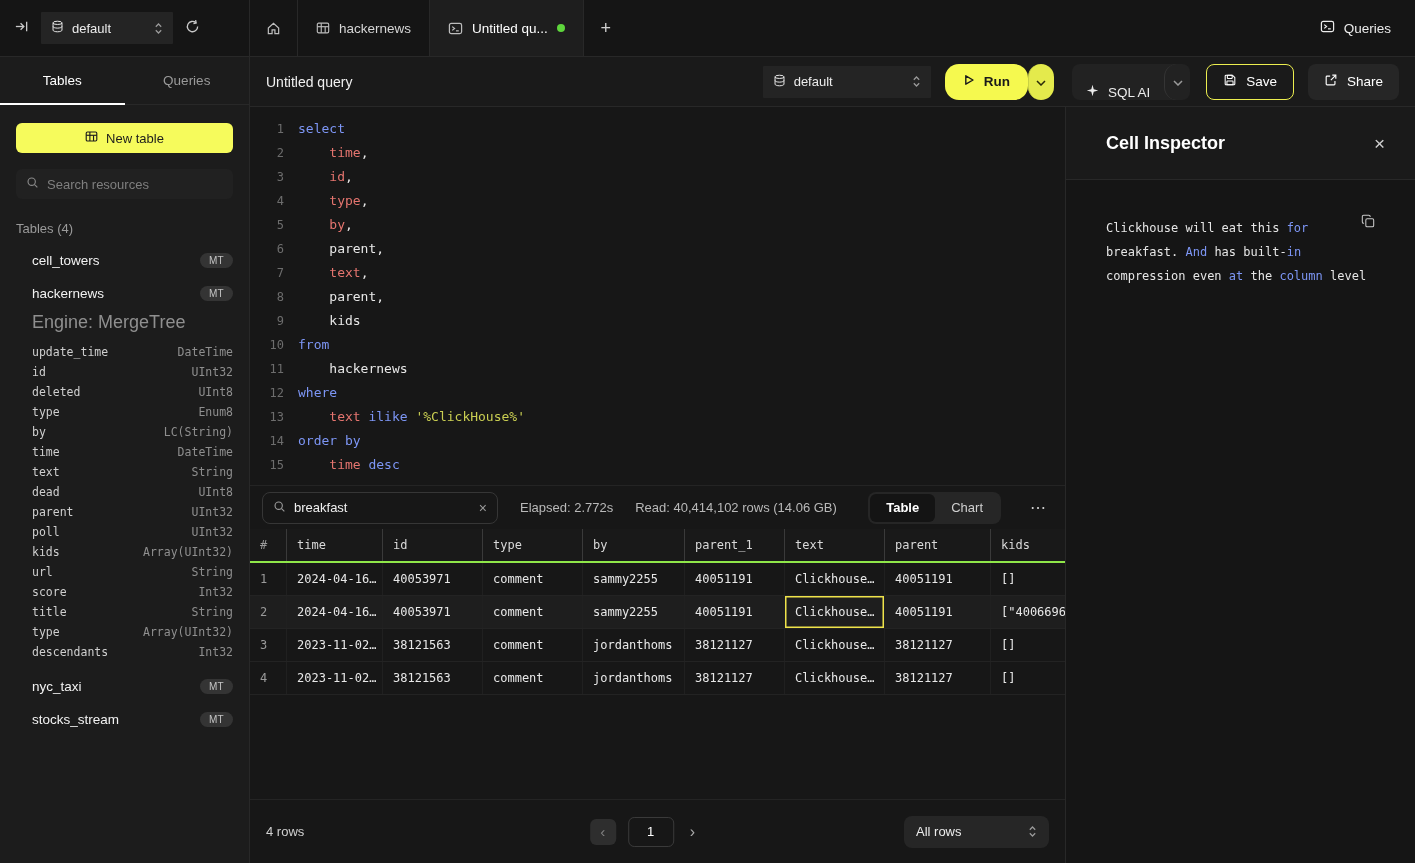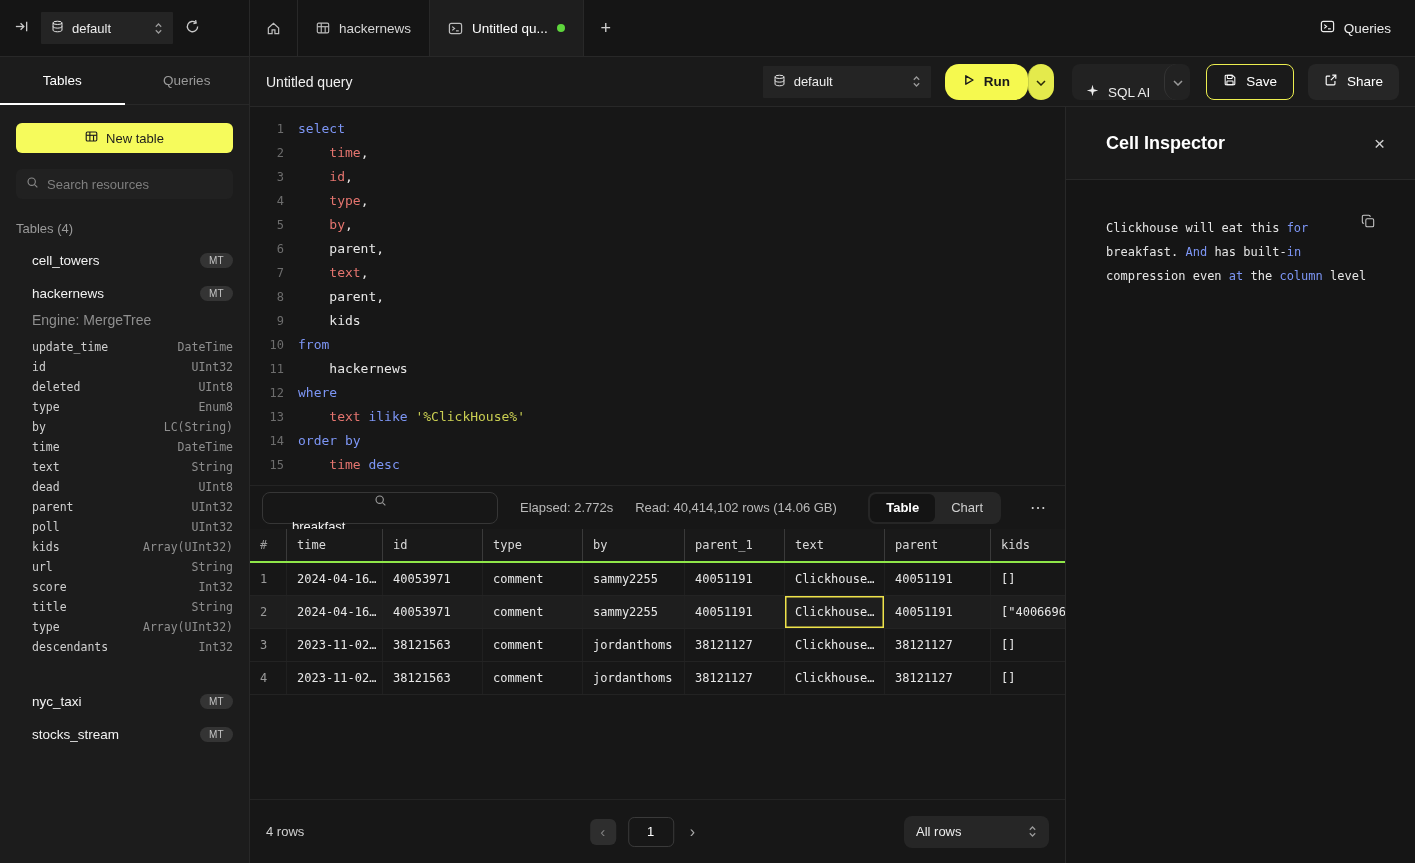--- a/index.html
+++ b/index.html
@@ -60,22 +60,22 @@
   .side-search input{ flex:1; min-width:0; background:transparent; border:none; outline:none;
     color:#ddd; font-size:13px; }
   .side-search input::placeholder{ color:#7f7f7f; }
   .side-section-label{ margin:22px 16px 8px; font-size:13px; color:#9a9a9a; }
   .side-list{ flex:1; overflow:hidden; }
   .tbl-item{ height:33px; display:flex; align-items:center; justify-content:space-between;
     padding:0 16px 0 32px; cursor:pointer; }
   .tbl-name{ font-size:13.5px; color:#f2f2f2; }
   .badge{ background:#343434; color:#c4c4c4; font-size:10px; padding:2px 9px;
     border-radius:9px; letter-spacing:.3px; }
-  .engine-line{ padding:2px 16px 9px 32px; font-size:14px; color:#8f8f8f; }
-  .cols-list{ margin-bottom:28px; }
+  .engine-line{ padding:2px 16px 9px 32px; font-size:18px; color:#8f8f8f; }
+  .cols-list{ margin-bottom:8px; }
   .col-row{ height:20px; display:flex; align-items:center; justify-content:space-between;
     padding:0 16px 0 32px; font-family:"DejaVu Sans Mono",monospace; font-size:11.5px;
     cursor:pointer; }
   .col-name{ color:#cfcfcf; }
   .col-type{ color:#8f8f8f; }
 
   
   .main{ flex:1; display:flex; flex-direction:column; min-width:0; }
   .query-header{ height:50px; flex:0 0 50px; background:#1a1a1a;
     border-bottom:1px solid #282828; display:flex; align-items:center;
@@ -109,21 +109,21 @@
     font-family:"DejaVu Sans Mono",monospace; font-size:13px; white-space:pre; }
   .ed-ln{ width:26px; flex:0 0 26px; text-align:right; color:#6d6d6d;
     margin:0 14px 0 8px; font-size:12px; }
   .tok-kw{ color:#7D96F5; } .tok-type{ color:#E5756F; }
   .tok-p,.tok-id{ color:#e8e8e8; } .tok-str{ color:#C9CE52; }
 
   
   .results-toolbar{ height:44px; flex:0 0 44px; display:flex; align-items:center; gap:22px;
     padding:0 12px; border-top:1px solid #242424; }
   .res-search{ width:236px; height:32px; border:1px solid #363636; border-radius:8px;
-    display:flex; align-items:center; gap:8px; padding:0 10px; color:#9a9a9a;flex-direction:column; }
+    display:flex; align-items:center; gap:8px; padding:0 10px; color:#9a9a9a; }
   .res-search input{ flex:1; min-width:0; background:transparent; border:none; outline:none;
     color:#f0f0f0; font-size:13px; }
   .clear-btn{ background:none; border:none; color:#9a9a9a; font-size:14px; line-height:1; }
   .stat{ font-size:13px; color:#b9b9b9; }
   .view-toggle{ margin-left:auto; display:flex; background:#262626; border-radius:8px;
     padding:2px; height:32px; }
   .vt-seg{ padding:0 16px; display:flex; align-items:center; border-radius:6px;
     font-size:13px; color:#cfcfcf; cursor:pointer; }
   .vt-seg.active{ background:#141414; color:#fff; font-weight:600; }
   .more-btn{ background:none; border:none; width:30px; color:#cfcfcf; font-size:16px; }

